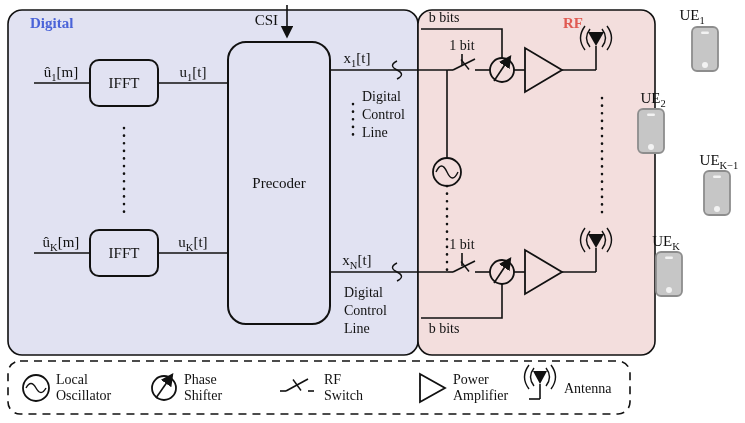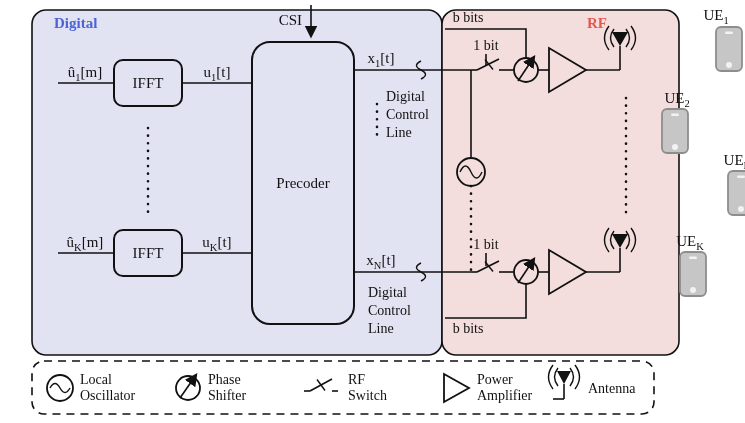--- a/index.html
+++ b/index.html
@@ -1,20 +1,20 @@
 <!DOCTYPE html>
 <html style="--digital-bg: #e1e2f2; --rf-bg: #f3dedd; --digital-label: #4a63d8; --rf-label: #e05a52; --line: #111111; --ue-body: #c6c6c6; --ue-border: #8d8d8d;"><head>
 <meta charset="utf-8">
 <style>
   :root{
     --digital-bg:#e1e2f2; --rf-bg:#f3dedd; --digital-label:#4a63d8; --rf-label:#e05a52;
     --line:#111111; --ue-body:#c6c6c6; --ue-border:#8d8d8d;
   }
   html,body{margin:0;padding:0;background:#ffffff;}
-  .canvas{position:relative;width:713px;height:423px;font-family:"Liberation Serif","DejaVu Serif",serif;margin-left:24px;}
+  .canvas{position:relative;width:713px;height:423px;font-family:"Liberation Serif","DejaVu Serif",serif;}
   svg text{fill:var(--line);font-family:"Liberation Serif","DejaVu Serif",serif;}
   .lbl{font-size:15px;}
   .small{font-size:14px;}
   .sub{font-size:10.5px;}
   .digital-title{fill:var(--digital-label);font-weight:bold;}
   .rf-title{fill:var(--rf-label);font-weight:bold;}
   .digital-box{fill:var(--digital-bg);stroke:var(--line);stroke-width:1.6;}
   .rf-box{fill:var(--rf-bg);stroke:var(--line);stroke-width:1.6;}
   .node{fill:var(--digital-bg);stroke:var(--line);stroke-width:2;}
   .wire{stroke:var(--line);stroke-width:1.6;fill:none;}

